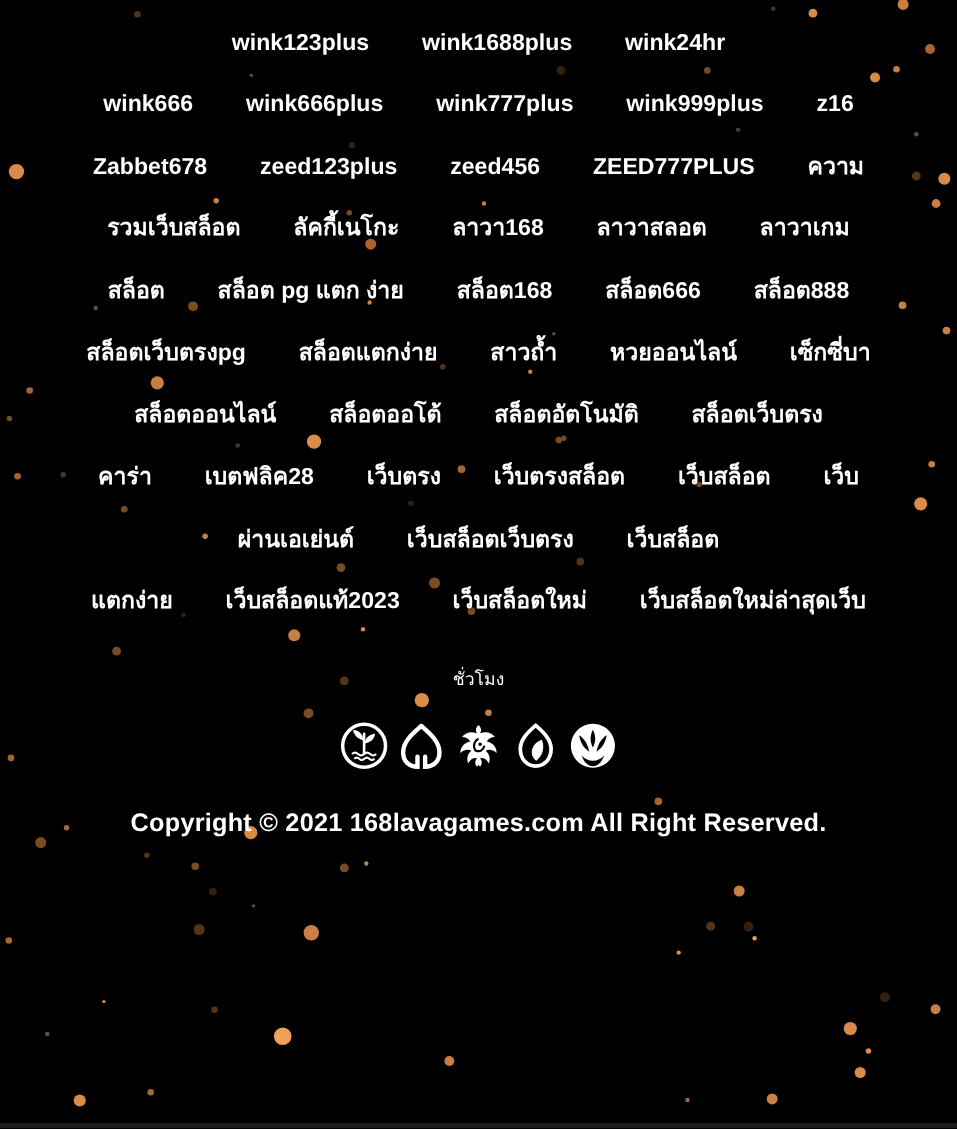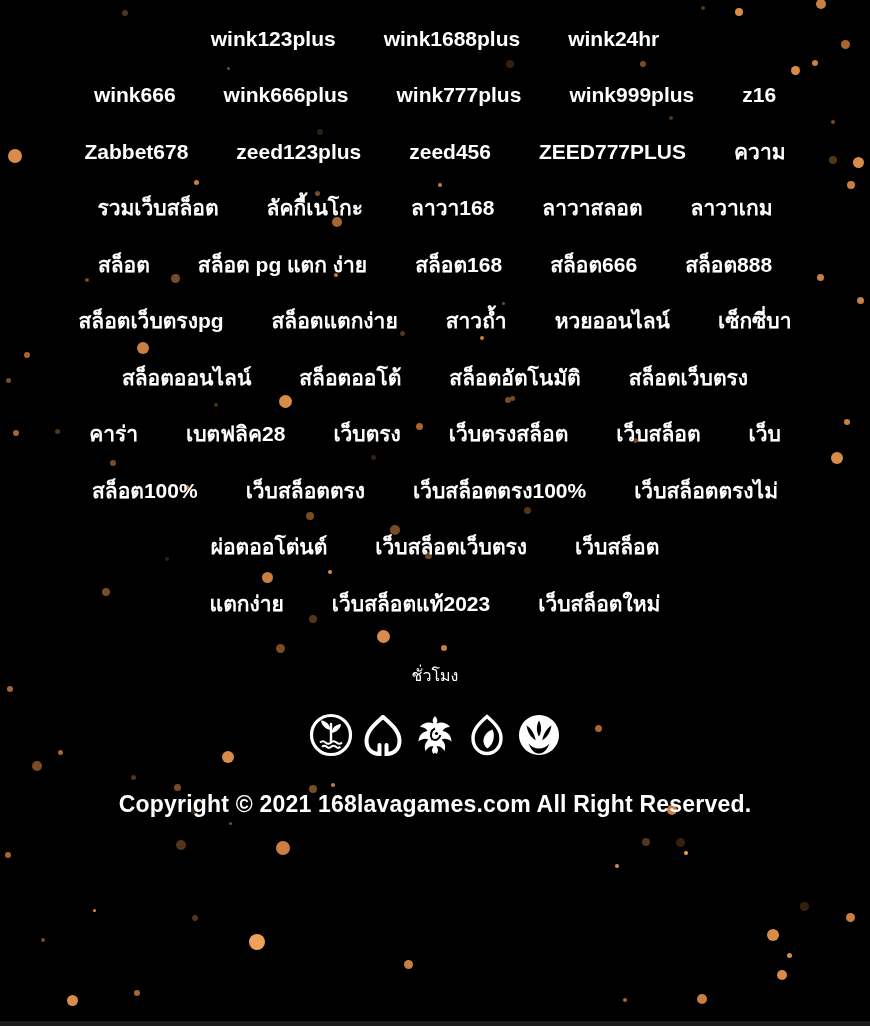--- a/index.html
+++ b/index.html
@@ -241,34 +241,29 @@
         </div>
         <div class="tag-row">
           <a class="tag-link">คาร่า</a>
           <a class="tag-link">เบตฟลิค28</a>
           <a class="tag-link">เว็บตรง</a>
           <a class="tag-link">เว็บตรงสล็อต</a>
           <a class="tag-link">เว็บสล็อต</a>
           <a class="tag-link">เว็บ</a>
         </div>
         <div class="tag-row">
-          <a class="tag-link">สล็อต100%</a>
-          <a class="tag-link">เว็บสล็อตตรง</a>
-          <a class="tag-link">เว็บสล็อตตรง100%</a>
-          <a class="tag-link">เว็บสล็อตตรงไม่</a>
-        </div>
-        <div class="tag-row">
-          <a class="tag-link">ผ่อตออโต่นต์</a>
+          <a class="tag-link">ผ่านเอเย่นต์</a>
           <a class="tag-link">เว็บสล็อตเว็บตรง</a>
           <a class="tag-link">เว็บสล็อต</a>
         </div>
         <div class="tag-row">
           <a class="tag-link">แตกง่าย</a>
           <a class="tag-link">เว็บสล็อตแท้2023</a>
           <a class="tag-link">เว็บสล็อตใหม่</a>
+          <a class="tag-link">เว็บสล็อตใหม่ล่าสุดเว็บ</a>
         </div>
       </div>
 
     <div class="deposit-note">
       <div>ชั่วโมง</div>
     </div>
 
     <div class="logos-row">
 
       <span class="logo">

